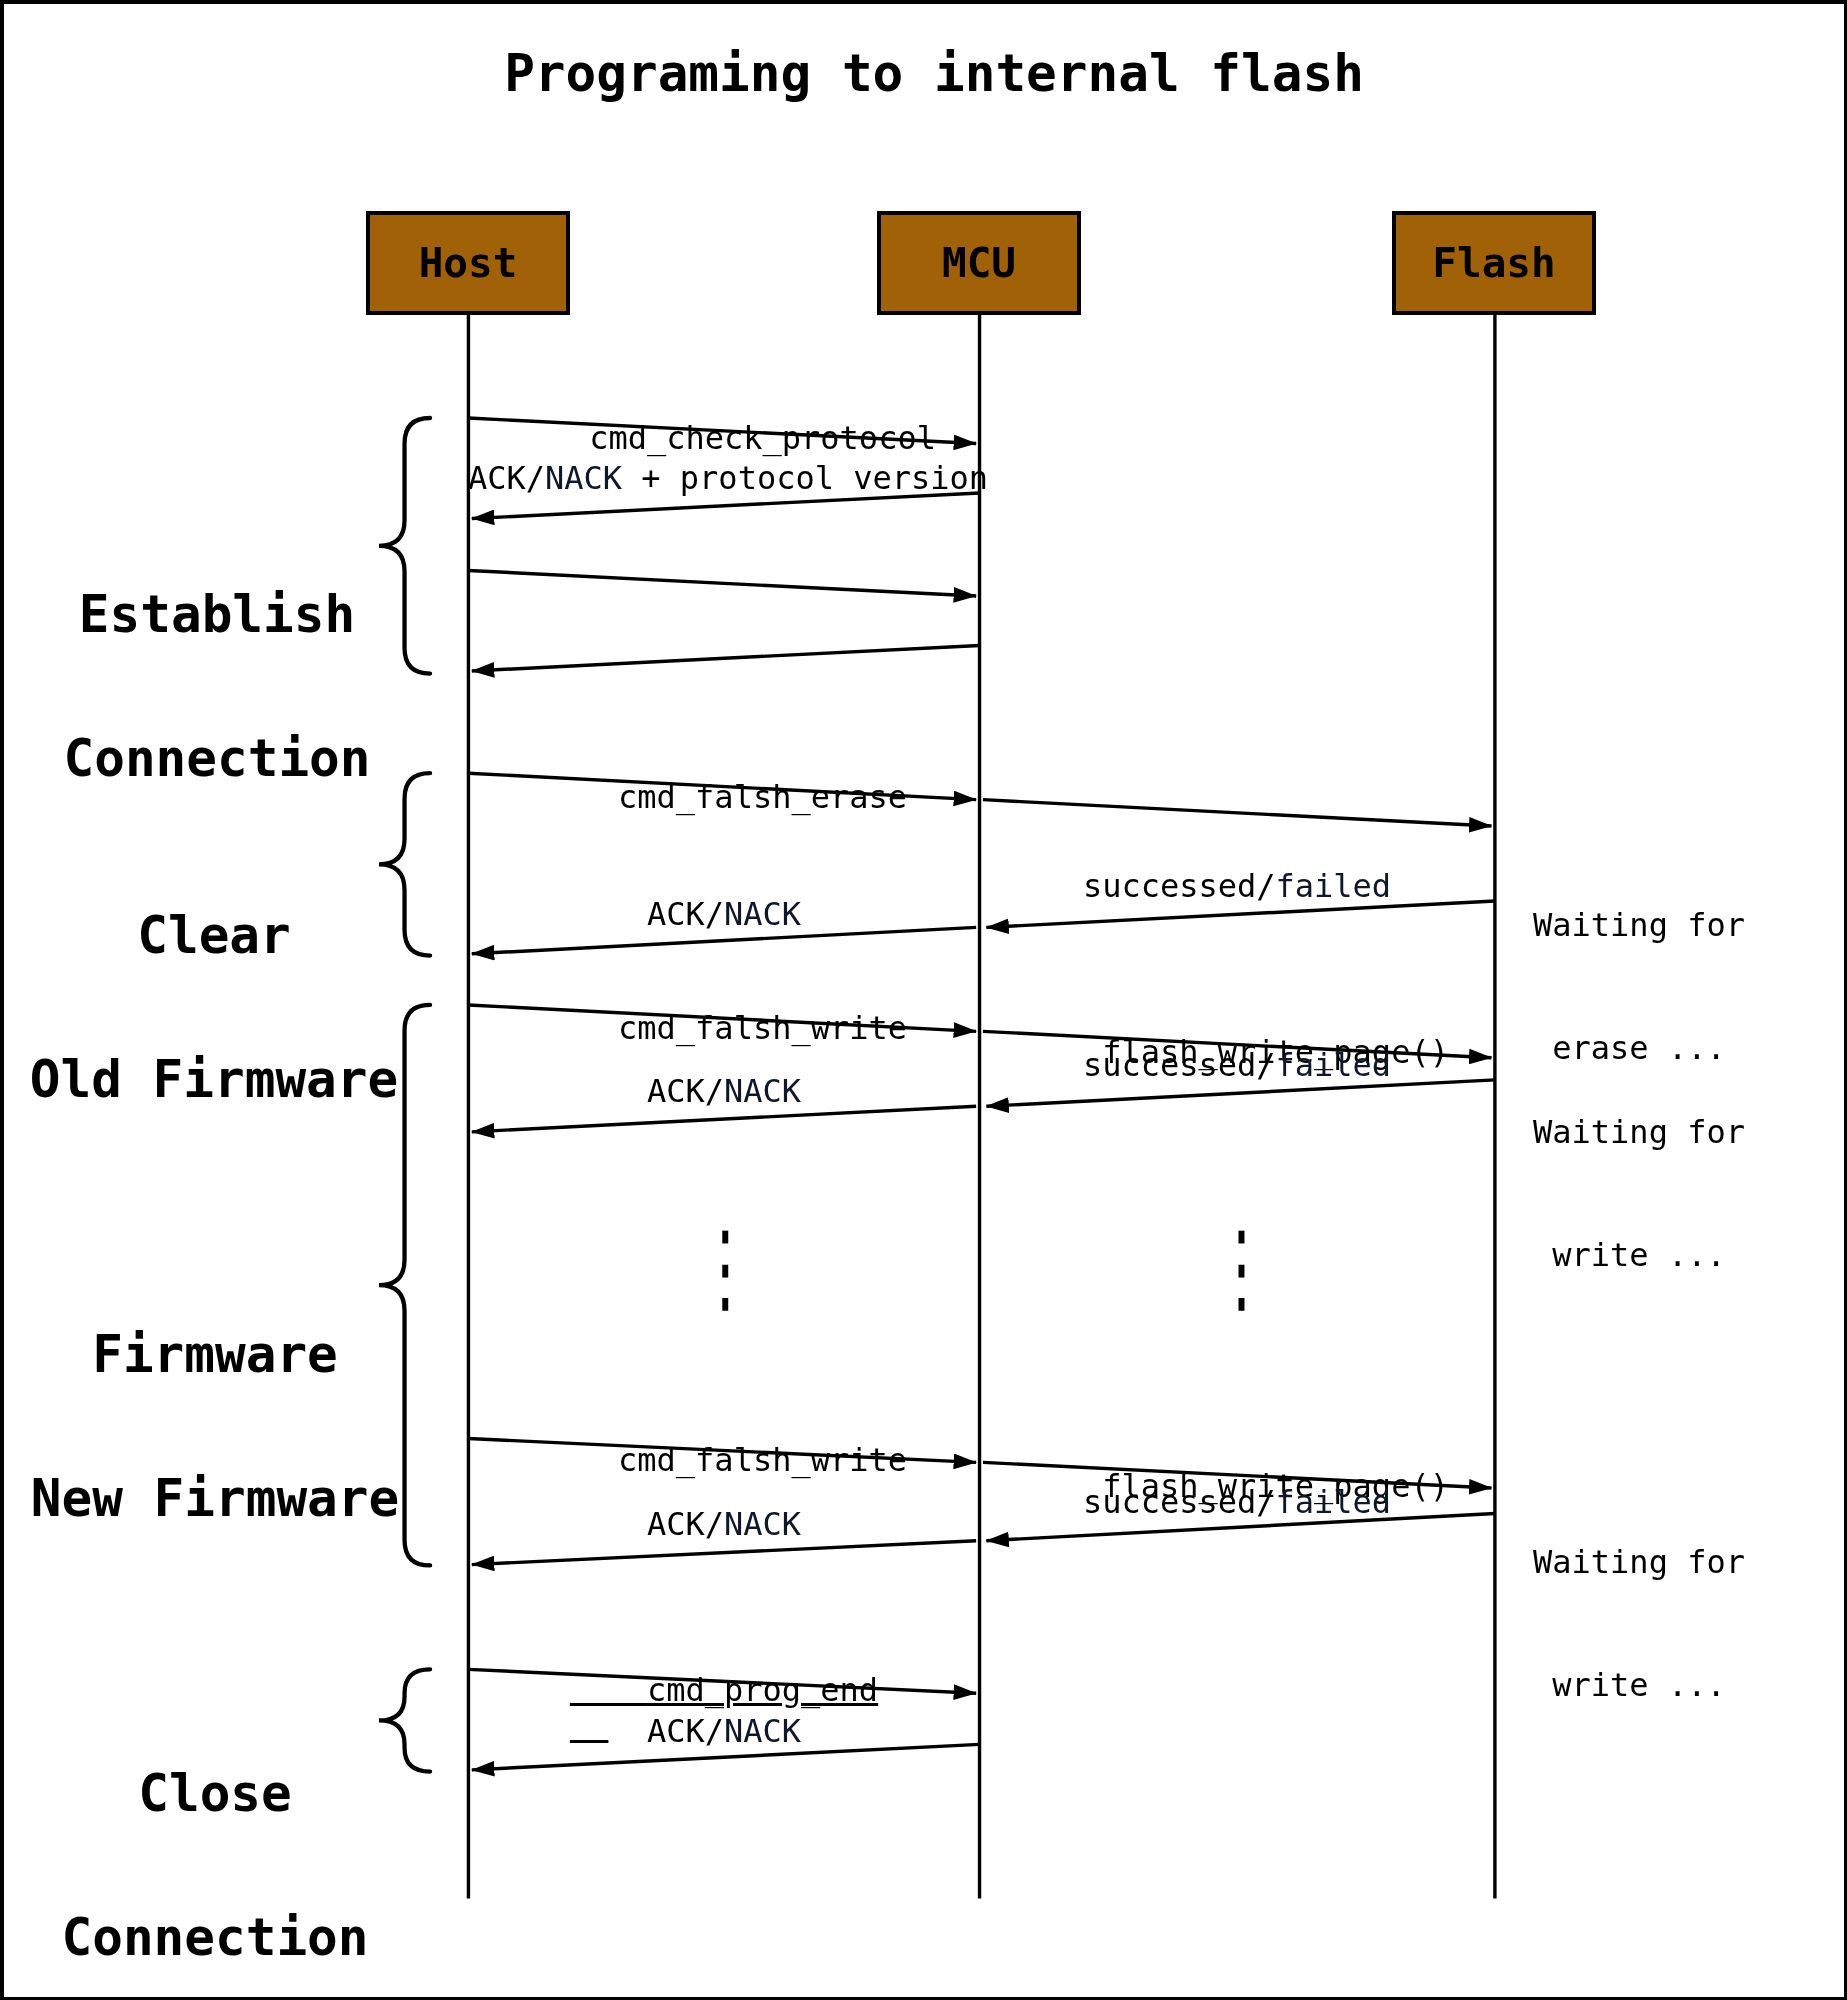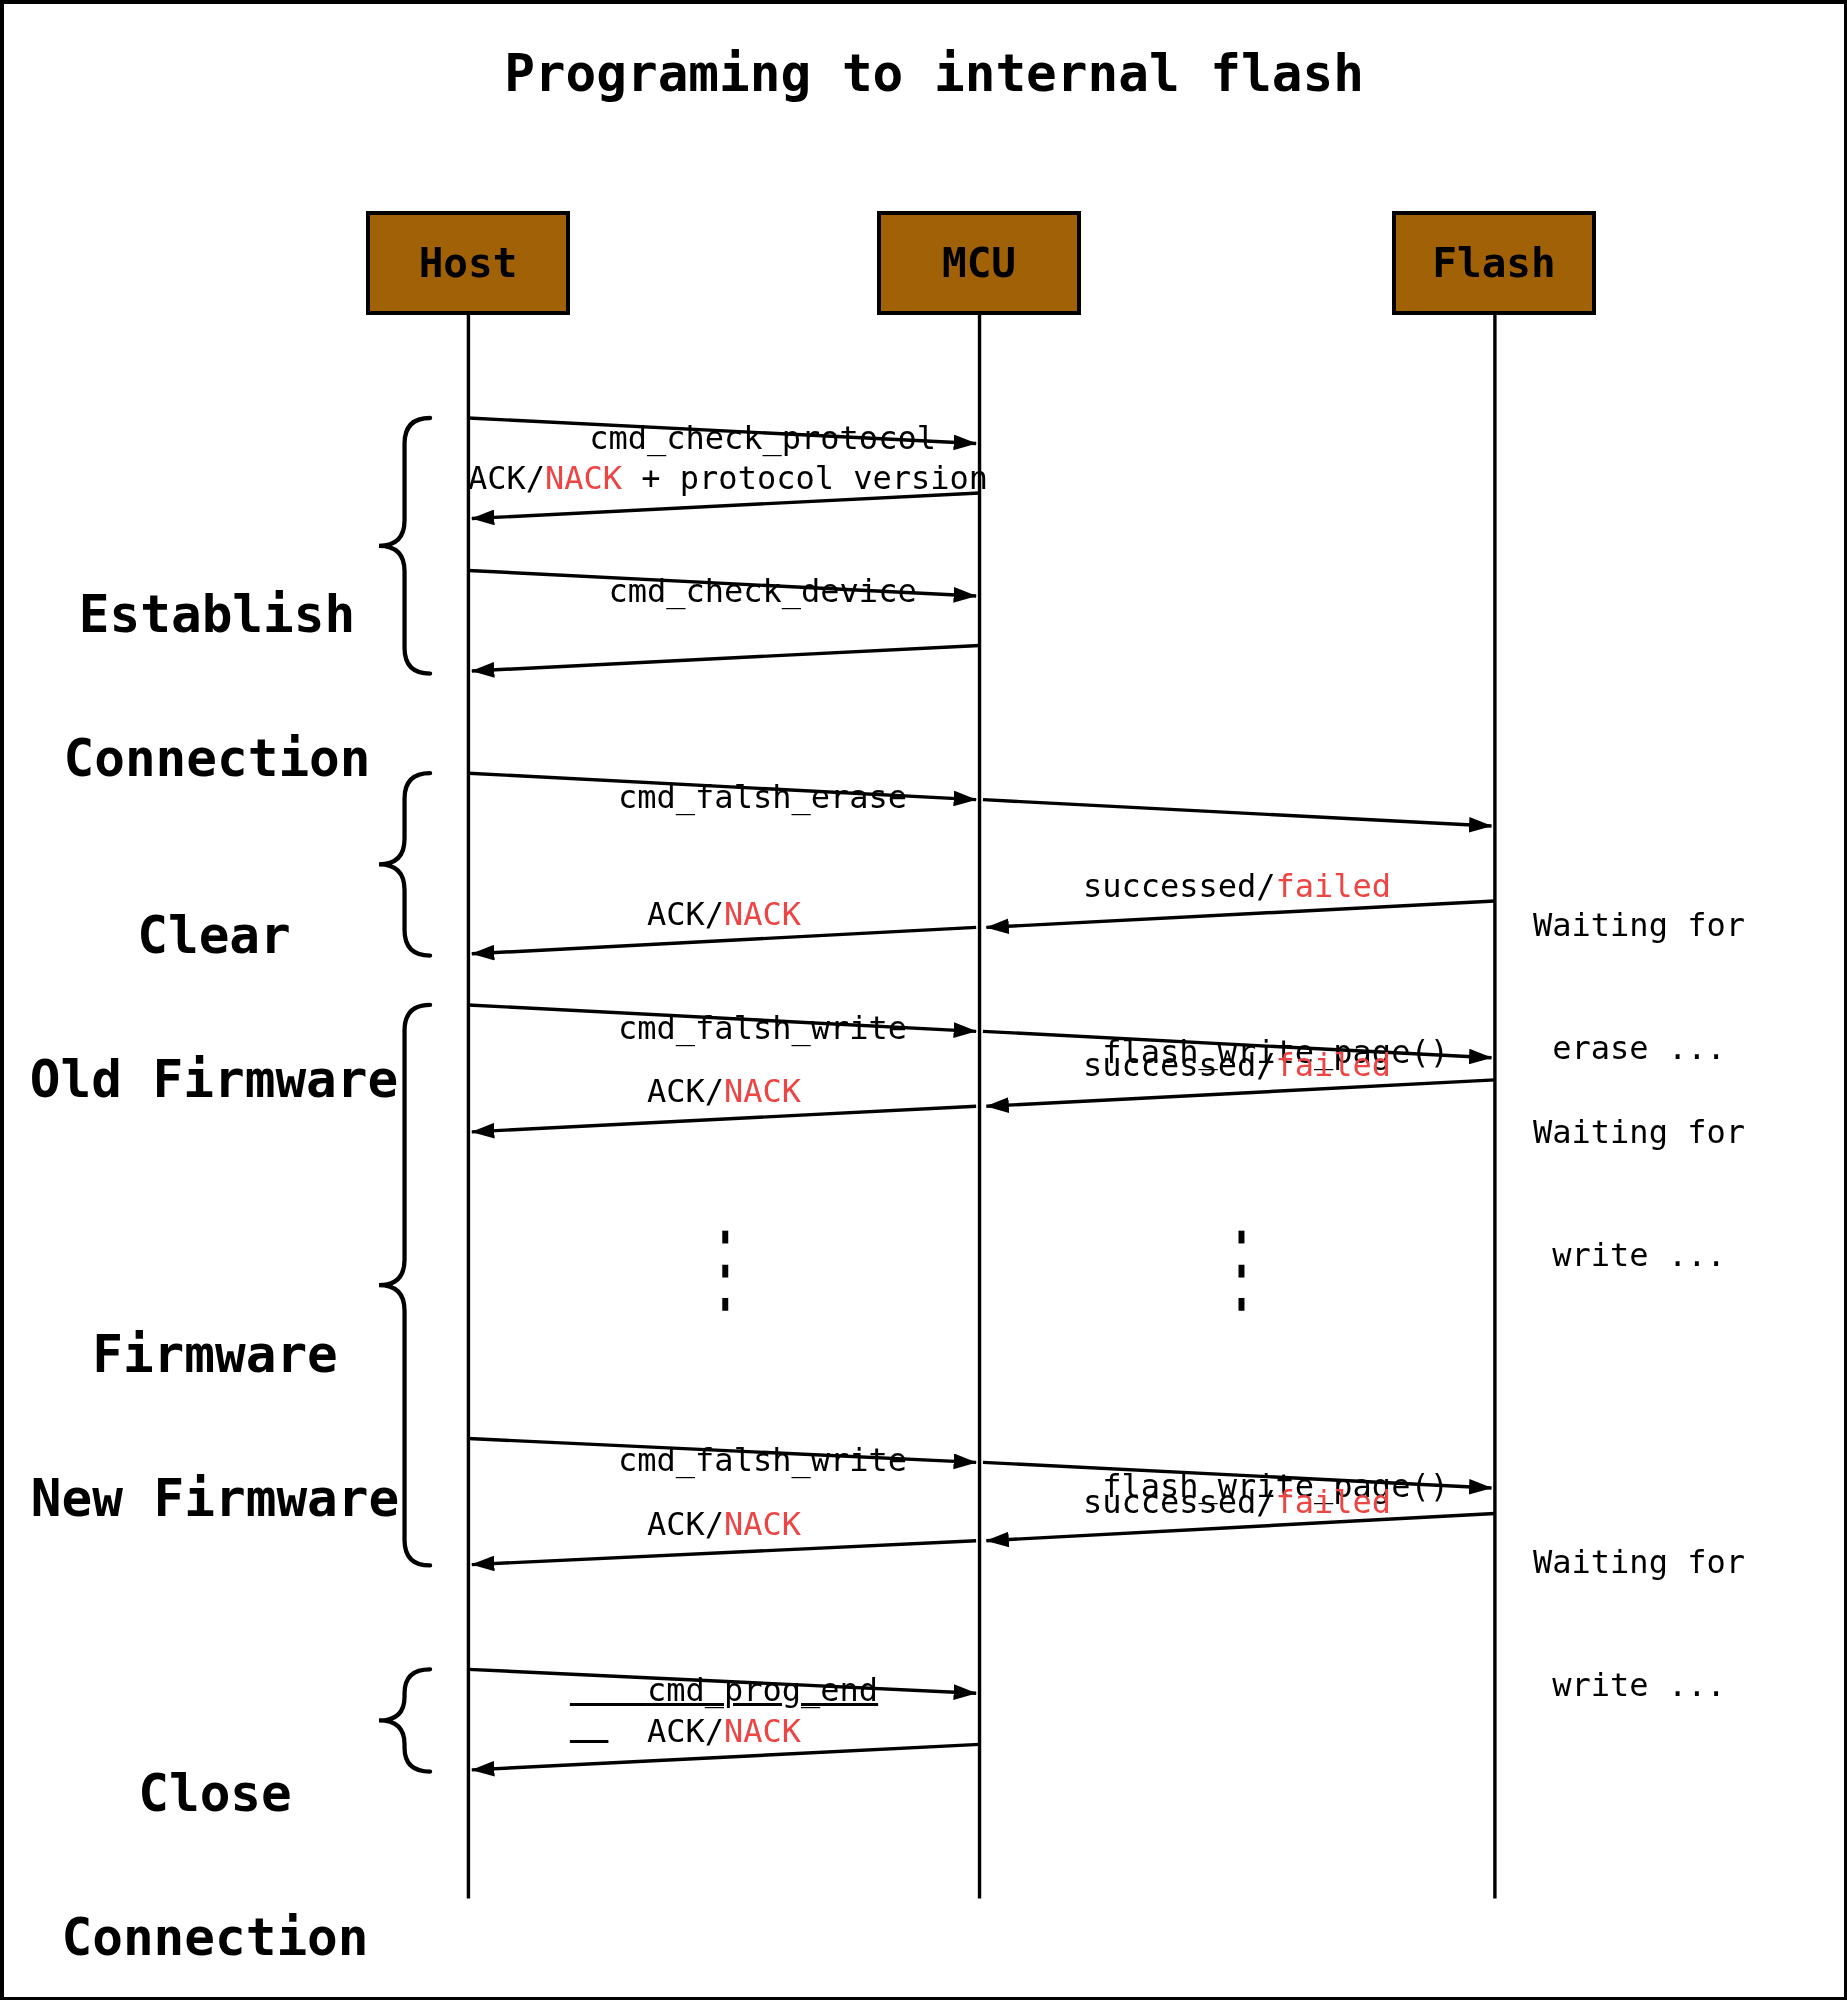--- a/index.html
+++ b/index.html
@@ -53,21 +53,21 @@
     z-index: 1;
   }
   .msg {
     position: absolute;
     transform: translateX(-50%);
     font-size: 32px;
     line-height: 37px;
     white-space: pre;
     z-index: 3;
   }
-  .msg .muted { color: #ef4444; }
+  .msg .muted { color: #0f172a; }
   .note {
     position: absolute;
     transform: translateX(-50%);
     font-size: 32px;
     line-height: 41px;
     white-space: pre;
     text-align: center;
     z-index: 3;
   }
   .section-label {
@@ -163,23 +163,20 @@
   </div>
   <div class="section-label" style="left:211px; top:1670px;">
     <div>Close</div>
     <div>Connection</div>
   </div>
 
   <div class="msg" style="left:720px; top:379px;">
     <span>cmd_check_protocol</span>
   </div>
   <div class="msg" style="left:724px; top:456px;"><span>ACK/</span><span class="muted">NACK</span><span> + protocol version</span></div>
-  <div class="msg" style="left:720px; top:532px;">
-    <span>cmd_check_device</span>
-  </div>
 
   <div class="msg" style="left:720px; top:738px;">
     <span>cmd_falsh_erase</span>
   </div>
   <div class="note" style="left:1635px; top:819px;">
     <div>Waiting for</div>
     <div>erase ...</div>
   </div>
   <div class="msg" style="left:1233px; top:864px;"><span>successed/</span><span class="muted">failed</span></div>
   <div class="msg" style="left:720px; top:892px;"><span>ACK/</span><span class="muted">NACK</span></div>

